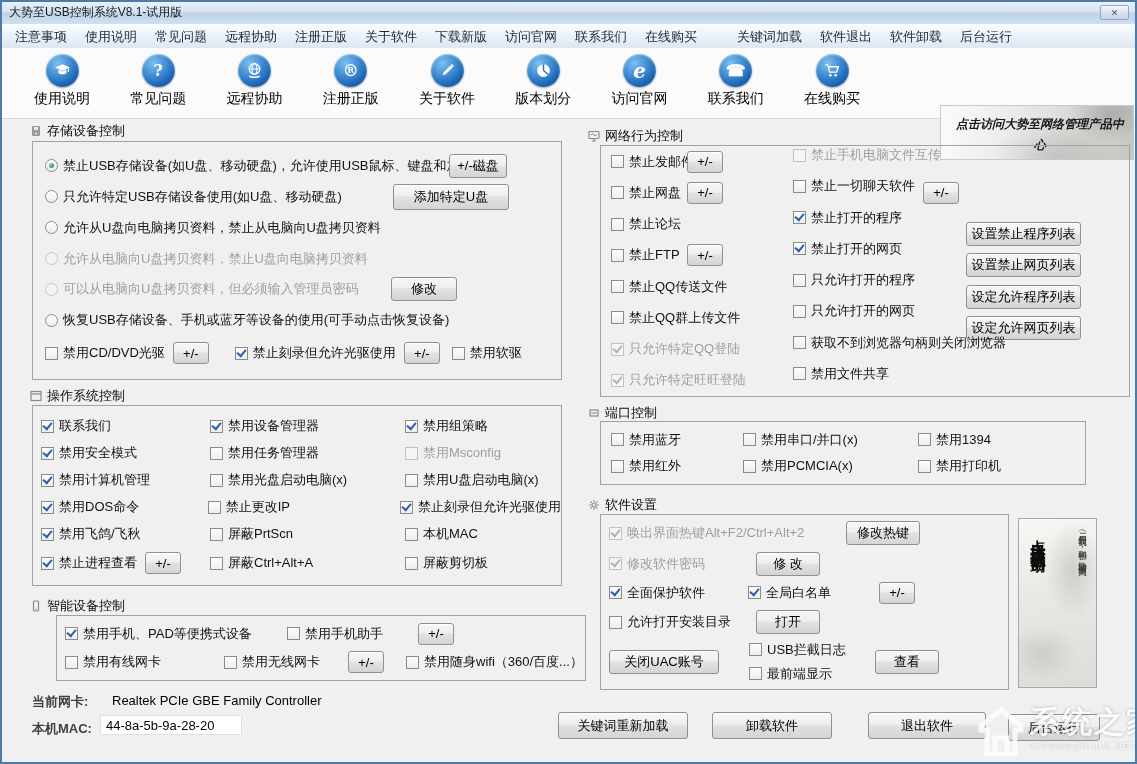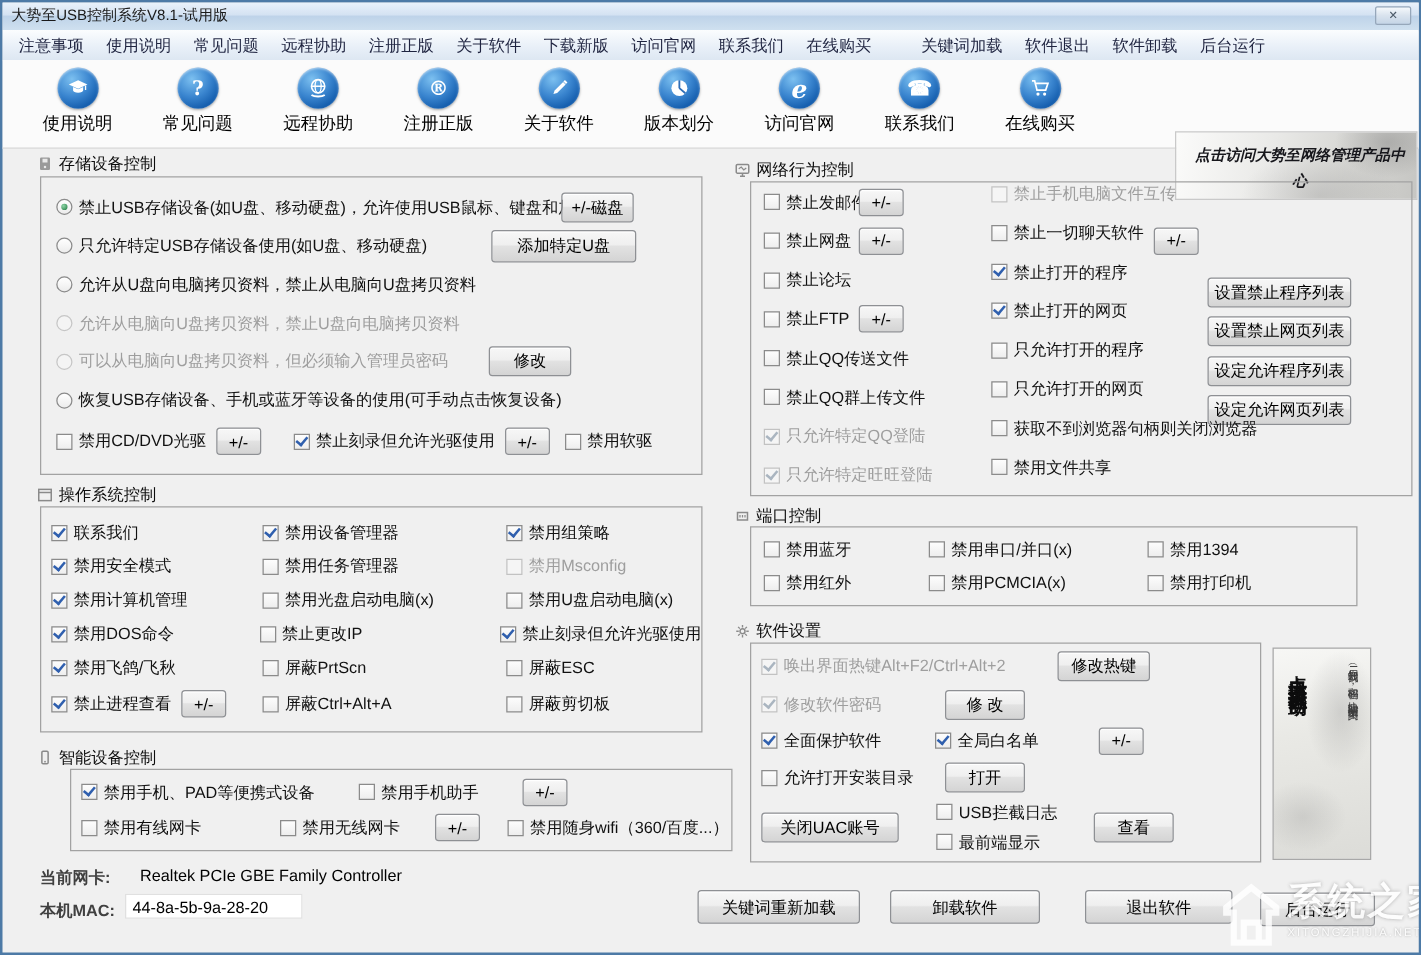--- a/index.html
+++ b/index.html
@@ -409,21 +409,21 @@
         </div>
         <div class="cell c2">
           <span class="item">
             <span class="ck"></span>
             <span class="lbl">屏蔽PrtScn</span>
           </span>
         </div>
         <div class="cell c3">
           <span class="item">
             <span class="ck"></span>
-            <span class="lbl">屏蔽ESC</span>
+            <span class="lbl">本机MAC</span>
           </span>
         </div>
       </div>
       <div class="row ">
         <div class="cell c1">
           <span class="item">
             <span class="ck on"></span>
             <span class="lbl">禁止进程查看</span>
             <button class="btn pm">+/-</button>
           </span>

